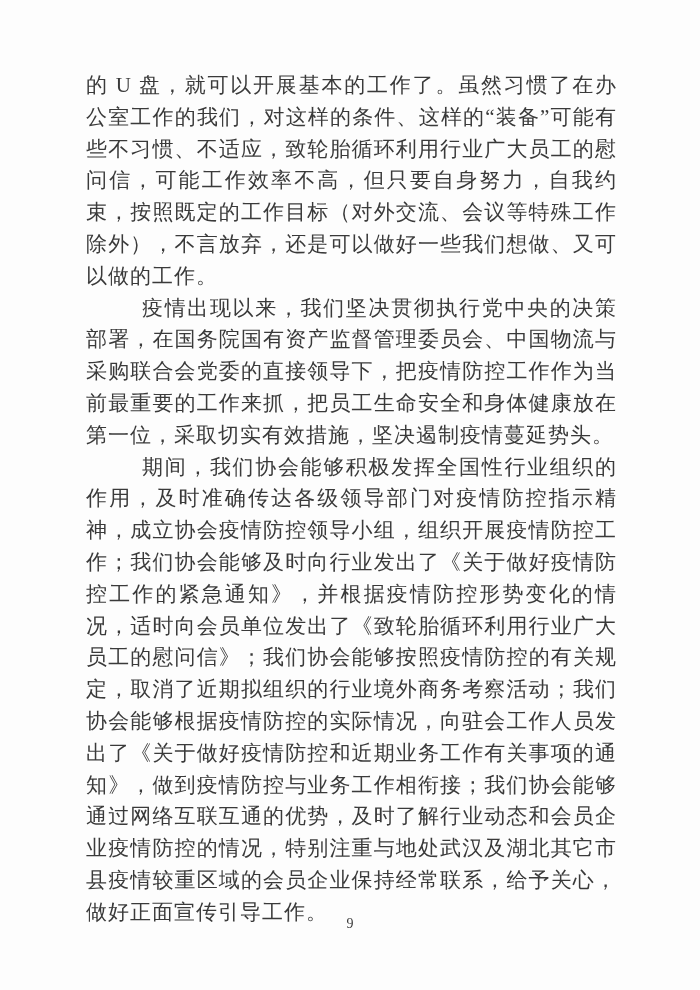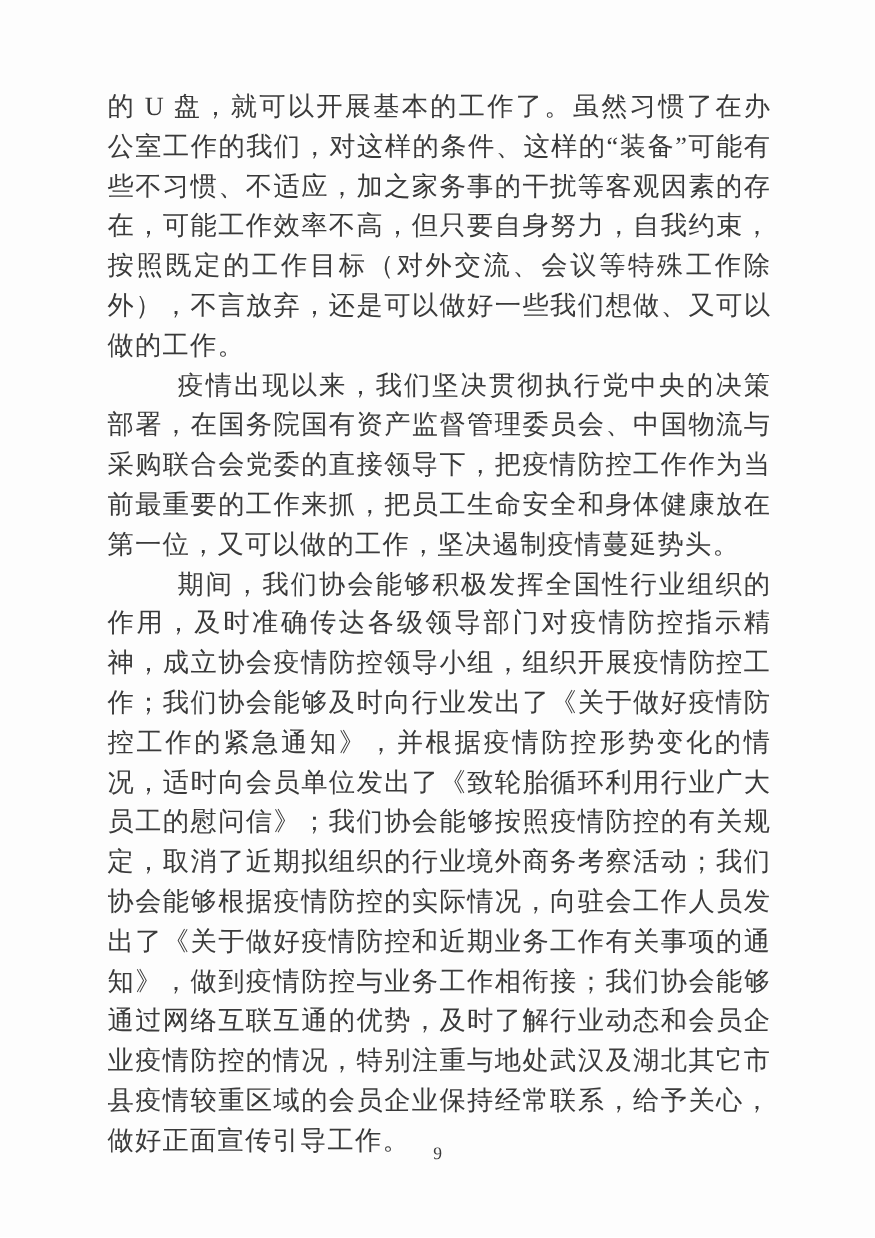--- a/index.html
+++ b/index.html
@@ -55,20 +55,20 @@
     line-height: 18px;
     color: var(--text, #3a3a3a);
     letter-spacing: 0;
   }
 </style>
 </head>
 <body>
 
 <div class="page">
   <div class="doc-body">
-      <p class="para"><span class="">的 U 盘，就可以开展基本的工作了。虽然习惯了在办公室工作的我们，对这样的条件、这样的“装备”可能有些不习惯、不适应，加之家务事的干扰等客观因素的存在，可能工作效率不高，但只要自身努力，自我约束，按照既定的工作目标（对外交流、会议等特殊工作除外），不言放弃，还是可以做好一些我们想做、又可以做的工作。</span></p>
-      <p class="para indent"><span class="">疫情出现以来，我们坚决贯彻执行党中央的决策部署，在国务院国有资产监督管理委员会、中国物流与采购联合会党委的直接领导下，把疫情防控工作作为当前最重要的工作来抓，把员工生命安全和身体健康放在第一位，又可以做的工作，坚决遏制疫情蔓延势头。</span></p>
+      <p class="para"><span class="">的 U 盘，就可以开展基本的工作了。虽然习惯了在办公室工作的我们，对这样的条件、这样的“装备”可能有些不习惯、不适应，致轮胎循环利用行业广大员工的慰问信，可能工作效率不高，但只要自身努力，自我约束，按照既定的工作目标（对外交流、会议等特殊工作除外），不言放弃，还是可以做好一些我们想做、又可以做的工作。</span></p>
+      <p class="para indent"><span class="">疫情出现以来，我们坚决贯彻执行党中央的决策部署，在国务院国有资产监督管理委员会、中国物流与采购联合会党委的直接领导下，把疫情防控工作作为当前最重要的工作来抓，把员工生命安全和身体健康放在第一位，采取切实有效措施，坚决遏制疫情蔓延势头。</span></p>
       <p class="para indent"><span class="">期间，</span><span class="bold">我们协会能够</span><span class="">积极发挥全国性行业组织的作用，及时准确传达各级领导部门对疫情防控指示精神，成立协会疫情防控领导小组，组织开展疫情防控工作；</span><span class="bold">我们协会能够</span><span class="">及时向行业发出了《关于做好疫情防控工作的紧急通知》，并根据疫情防控形势变化的情况，适时向会员单位发出了《致轮胎循环利用行业广大员工的慰问信》；</span><span class="bold">我们协会能够</span><span class="">按照疫情防控的有关规定，取消了近期拟组织的行业境外商务考察活动；</span><span class="bold">我们协会能够</span><span class="">根据疫情防控的实际情况，向驻会工作人员发出了《关于做好疫情防控和近期业务工作有关事项的通知》，做到疫情防控与业务工作相衔接；</span><span class="bold">我们协会能够</span><span class="">通过网络互联互通的优势，及时了解行业动态和会员企业疫情防控的情况，特别注重与地处武汉及湖北其它市县疫情较重区域的会员企业保持经常联系，给予关心，做好正面宣传引导工作。</span></p>
     </div>
   <div class="page-footer">
     <span class="page-number">9</span>
   </div>
 </div>
 
 </body></html>

